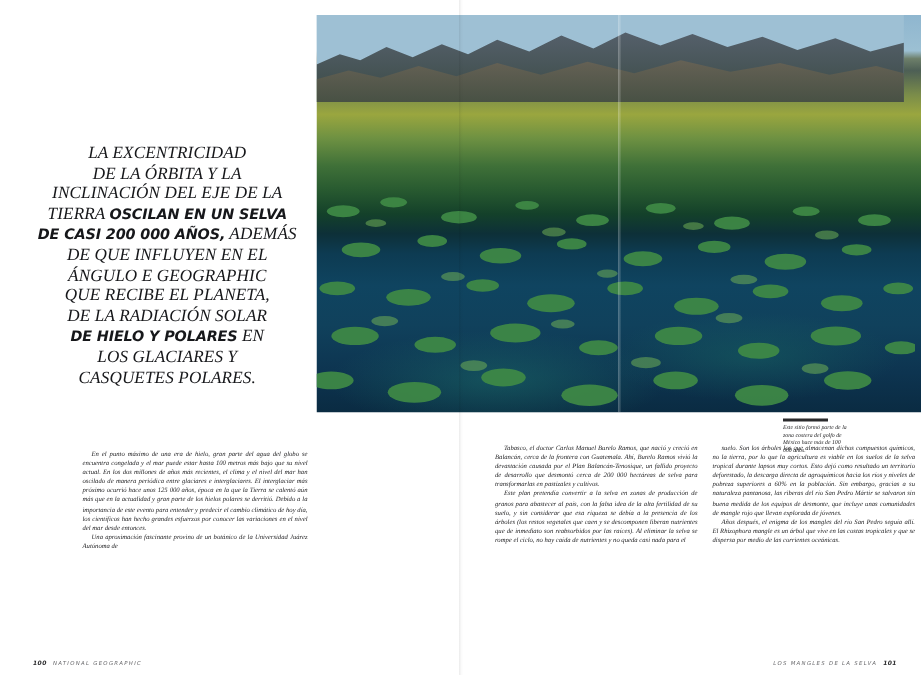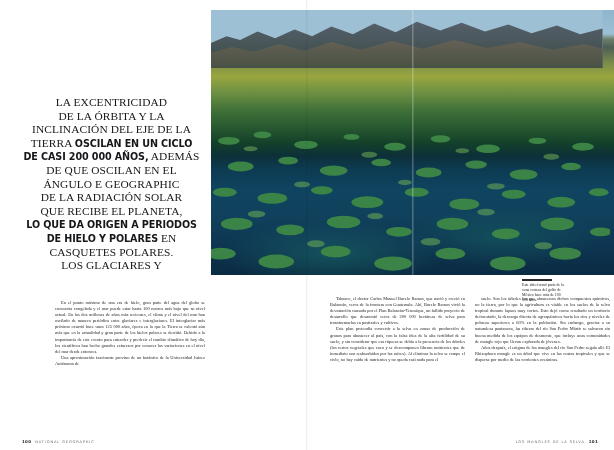--- a/index.html
+++ b/index.html
@@ -2,21 +2,21 @@
 <html><head>
 <meta charset="utf-8">
 <style>
   html,body{margin:0;padding:0;}
   body{
     width:614px;height:450px;
     background:#ffffff;
     font-family:"Liberation Serif", serif;
     overflow:hidden;
   }
-  .spread{position:relative;width:614px;height:450px;background:#fff;display:flex;}
+  .spread{position:relative;width:614px;height:450px;background:#fff;display:flex;font-style:italic;}
   
   .page-left{
     position:relative;
     width:307px;height:450px;
     background:#ffffff;
     box-sizing:border-box;
   }
   .page-right{
     position:relative;
     width:307px;height:450px;
@@ -144,30 +144,29 @@
 <body>
 
 <div class="spread">
 
   <div class="page-left">
 
     <div class="deck">
       <span class="l">LA EXCENTRICIDAD</span>
       <span class="l">DE LA ÓRBITA Y LA</span>
       <span class="l">INCLINACIÓN DEL EJE DE LA</span>
-      <span class="l">TIERRA <b class="bold">OSCILAN EN UN CICLO</b></span>
+      <span class="l">TIERRA <b class="bold">OSCILAN EN UN SELVA</b></span>
       <span class="l"><b class="bold">DE CASI 200 000 AÑOS,</b> ADEMÁS</span>
-      <span class="l">DE QUE OSCILAN EN EL</span>
+      <span class="l">DE QUE INFLUYEN EN EL</span>
       <span class="l">ÁNGULO E GEOGRAPHIC</span>
+      <span class="l">QUE RECIBE EL PLANETA,</span>
       <span class="l">DE LA RADIACIÓN SOLAR</span>
-      <span class="l">QUE RECIBE EL PLANETA,</span>
-      <span class="l"><b class="bold">LO QUE DA ORIGEN A PERIODOS</b></span>
       <span class="l"><b class="bold">DE HIELO Y POLARES</b> EN</span>
+      <span class="l">LOS GLACIARES Y</span>
       <span class="l">CASQUETES POLARES.</span>
-      <span class="l">LOS GLACIARES Y</span>
     </div>
 
     <div class="lcol">
       <p class="first">En el punto máximo de una era de hielo, gran parte del agua del globo se encuentra congelada y el mar puede estar hasta 100 metros más bajo que su nivel actual. En los dos millones de años más recientes, el clima y el nivel del mar han oscilado de manera periódica entre glaciares e interglaciares. El interglaciar más próximo ocurrió hace unos 125 000 años, época en la que la Tierra se calentó aún más que en la actualidad y gran parte de los hielos polares se derritió. Debido a la importancia de este evento para entender y predecir el cambio climático de hoy día, los científicos han hecho grandes esfuerzos por conocer las variaciones en el nivel del mar desde entonces.</p>
       <p>Una aproximación fascinante provino de un botánico de la Universidad Juárez Autónoma de</p>
     </div>
 
     <div class="folio folio-left">
       <span class="num">100</span>
       <span>NATIONAL GEOGRAPHIC</span>

